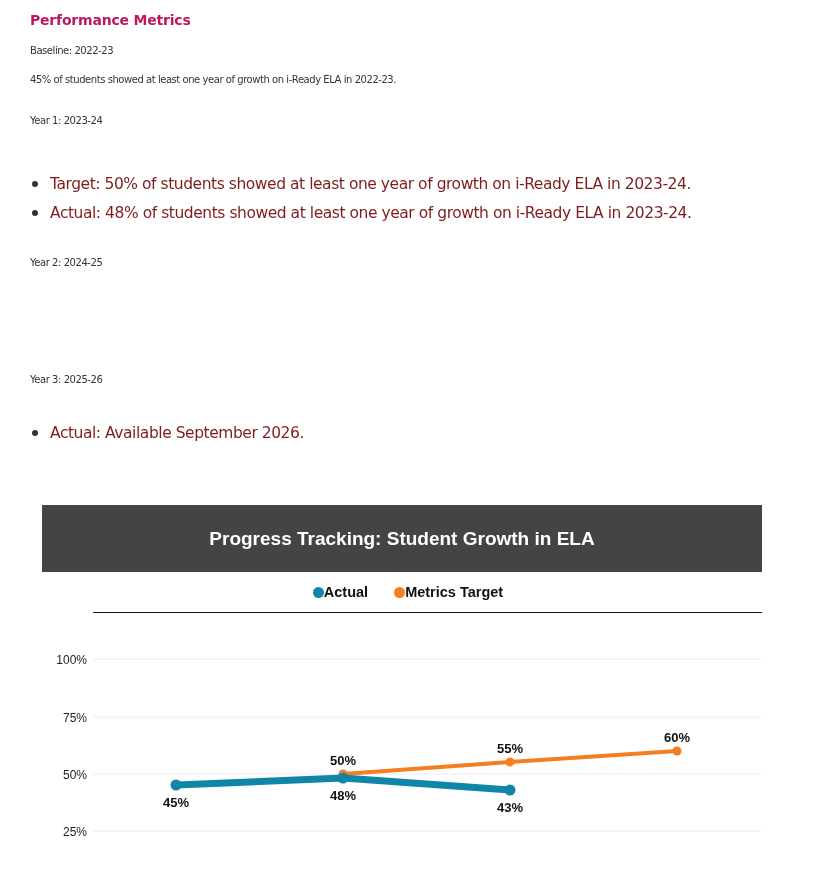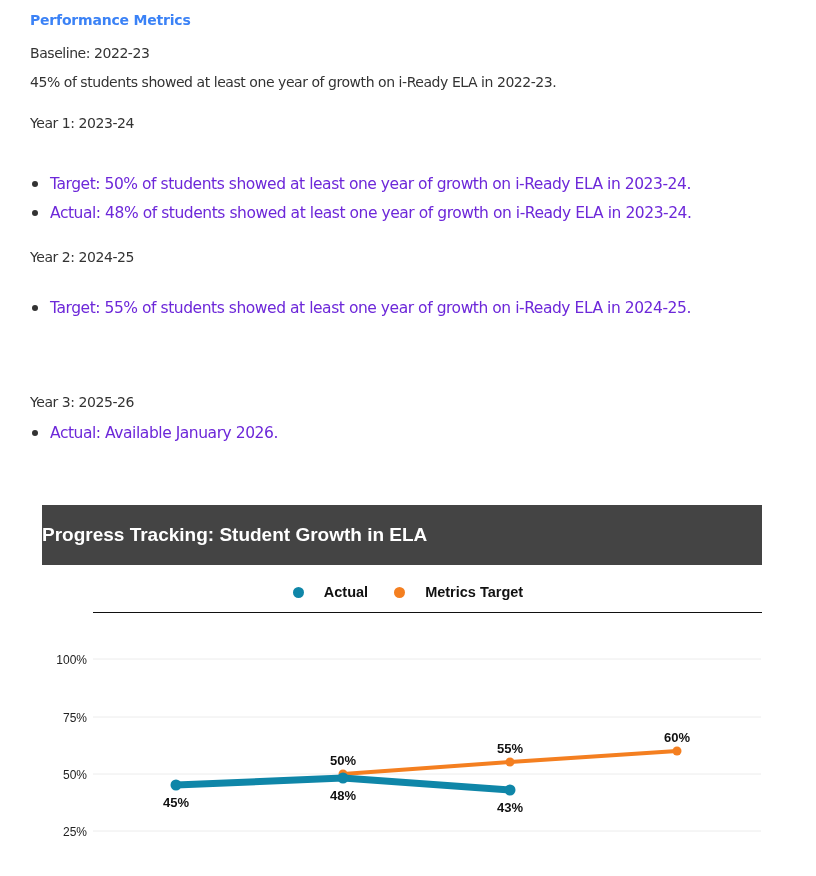--- a/index.html
+++ b/index.html
@@ -1,54 +1,53 @@
 <!DOCTYPE html>
 <html><head>
 <meta charset="utf-8">
 <style>
   html, body { margin:0; padding:0; background:#ffffff; }
   body { width:816px; height:876px; position:relative; overflow:hidden; font-family:"Liberation Sans", sans-serif; color:#333; }
   .doc { position:absolute; left:30px; top:0; width:760px; font-family:"DejaVu Sans", sans-serif; }
-  .h { position:absolute; left:0; top:12px; font-size:14px; font-weight:bold; color:#3b82f6; letter-spacing:-0.2px; }
-  .line { position:absolute; left:0; font-size:14px; color:#333; white-space:nowrap; letter-spacing:-0.45px; }
+  .h { position:absolute; left:0; top:12px; font-size:14px; font-weight:bold; color:#be185d; letter-spacing:-0.2px; }
+  .line { position:absolute; left:0; font-size:10px; color:#333; white-space:nowrap; letter-spacing:-0.45px; }
   ul.bul { position:absolute; left:0; margin:0; padding:0; list-style:none; }
-  ul.bul li { position:relative; padding-left:20px; font-size:15.5px; color:#6d28d9; height:29px; line-height:20px; white-space:nowrap; letter-spacing:-0.45px; }
+  ul.bul li { position:relative; padding-left:20px; font-size:15.5px; color:#7f1d1d; height:29px; line-height:20px; white-space:nowrap; letter-spacing:-0.45px; }
   ul.bul li::before { content:""; position:absolute; left:2px; top:7px; width:6px; height:6px; border-radius:50%; background:#333; }
-  .chart-hdr { position:absolute; left:42px; top:505px; width:720px; height:60px; background:#444444; display:flex; align-items:center; justify-content:flex-start; }
+  .chart-hdr { position:absolute; left:42px; top:505px; width:720px; height:67px; background:#444444; display:flex; align-items:center; justify-content:center; }
   .chart-hdr span { color:#ffffff; font-family:"Liberation Sans", sans-serif; font-weight:bold; font-size:19px; }
   .legend { position:absolute; left:0; width:816px; top:584px; display:flex; justify-content:center; gap:26px; font-family:"Liberation Sans", sans-serif; font-weight:bold; font-size:14.5px; color:#111; }
-  .legend .item { display:flex; align-items:center; gap:20px; }
+  .legend .item { display:flex; align-items:center; gap:0; }
   .legend .dot { width:11px; height:11px; border-radius:50%; display:inline-block; }
   .legend-rule { position:absolute; left:93px; top:612px; width:669px; height:1px; background:#111; }
   svg.plot { position:absolute; left:0; top:0; }
   .ylab { font-family:"Liberation Sans", sans-serif; font-size:12px; fill:#222; }
   .dlab { font-family:"Liberation Sans", sans-serif; font-size:13px; font-weight:bold; fill:#111; }
 </style>
 </head>
 <body>
 
 <div class="doc">
   <div class="h">Performance Metrics</div>
   <div class="line" style="top:45px">Baseline: 2022-23</div>
   <div class="line" style="top:74px">45% of students showed at least one year of growth on i-Ready ELA in 2022-23.</div>
 
   <div class="line" style="top:115px">Year 1: 2023-24</div>
   <ul class="bul" style="top:174px">
     <li>Target: 50% of students showed at least one year of growth on i-Ready ELA in 2023-24.</li>
     <li>Actual: 48% of students showed at least one year of growth on i-Ready ELA in 2023-24.</li>
   </ul>
 
-  <div class="line" style="top:249px">Year 2: 2024-25</div>
+  <div class="line" style="top:257px">Year 2: 2024-25</div>
   <ul class="bul" style="top:298px">
-    <li>Target: 55% of students showed at least one year of growth on i-Ready ELA in 2024-25.</li>
   </ul>
 
-  <div class="line" style="top:394px">Year 3: 2025-26</div>
+  <div class="line" style="top:374px">Year 3: 2025-26</div>
   <ul class="bul" style="top:423px">
-    <li>Actual: Available January 2026.</li>
+    <li>Actual: Available September 2026.</li>
   </ul>
 </div>
 
 <div class="chart-hdr">
   <span>Progress Tracking: Student Growth in ELA</span>
 </div>
 
 <div class="legend">
   <div class="item">
     <span class="dot" style="background:#0f86a8"></span>

